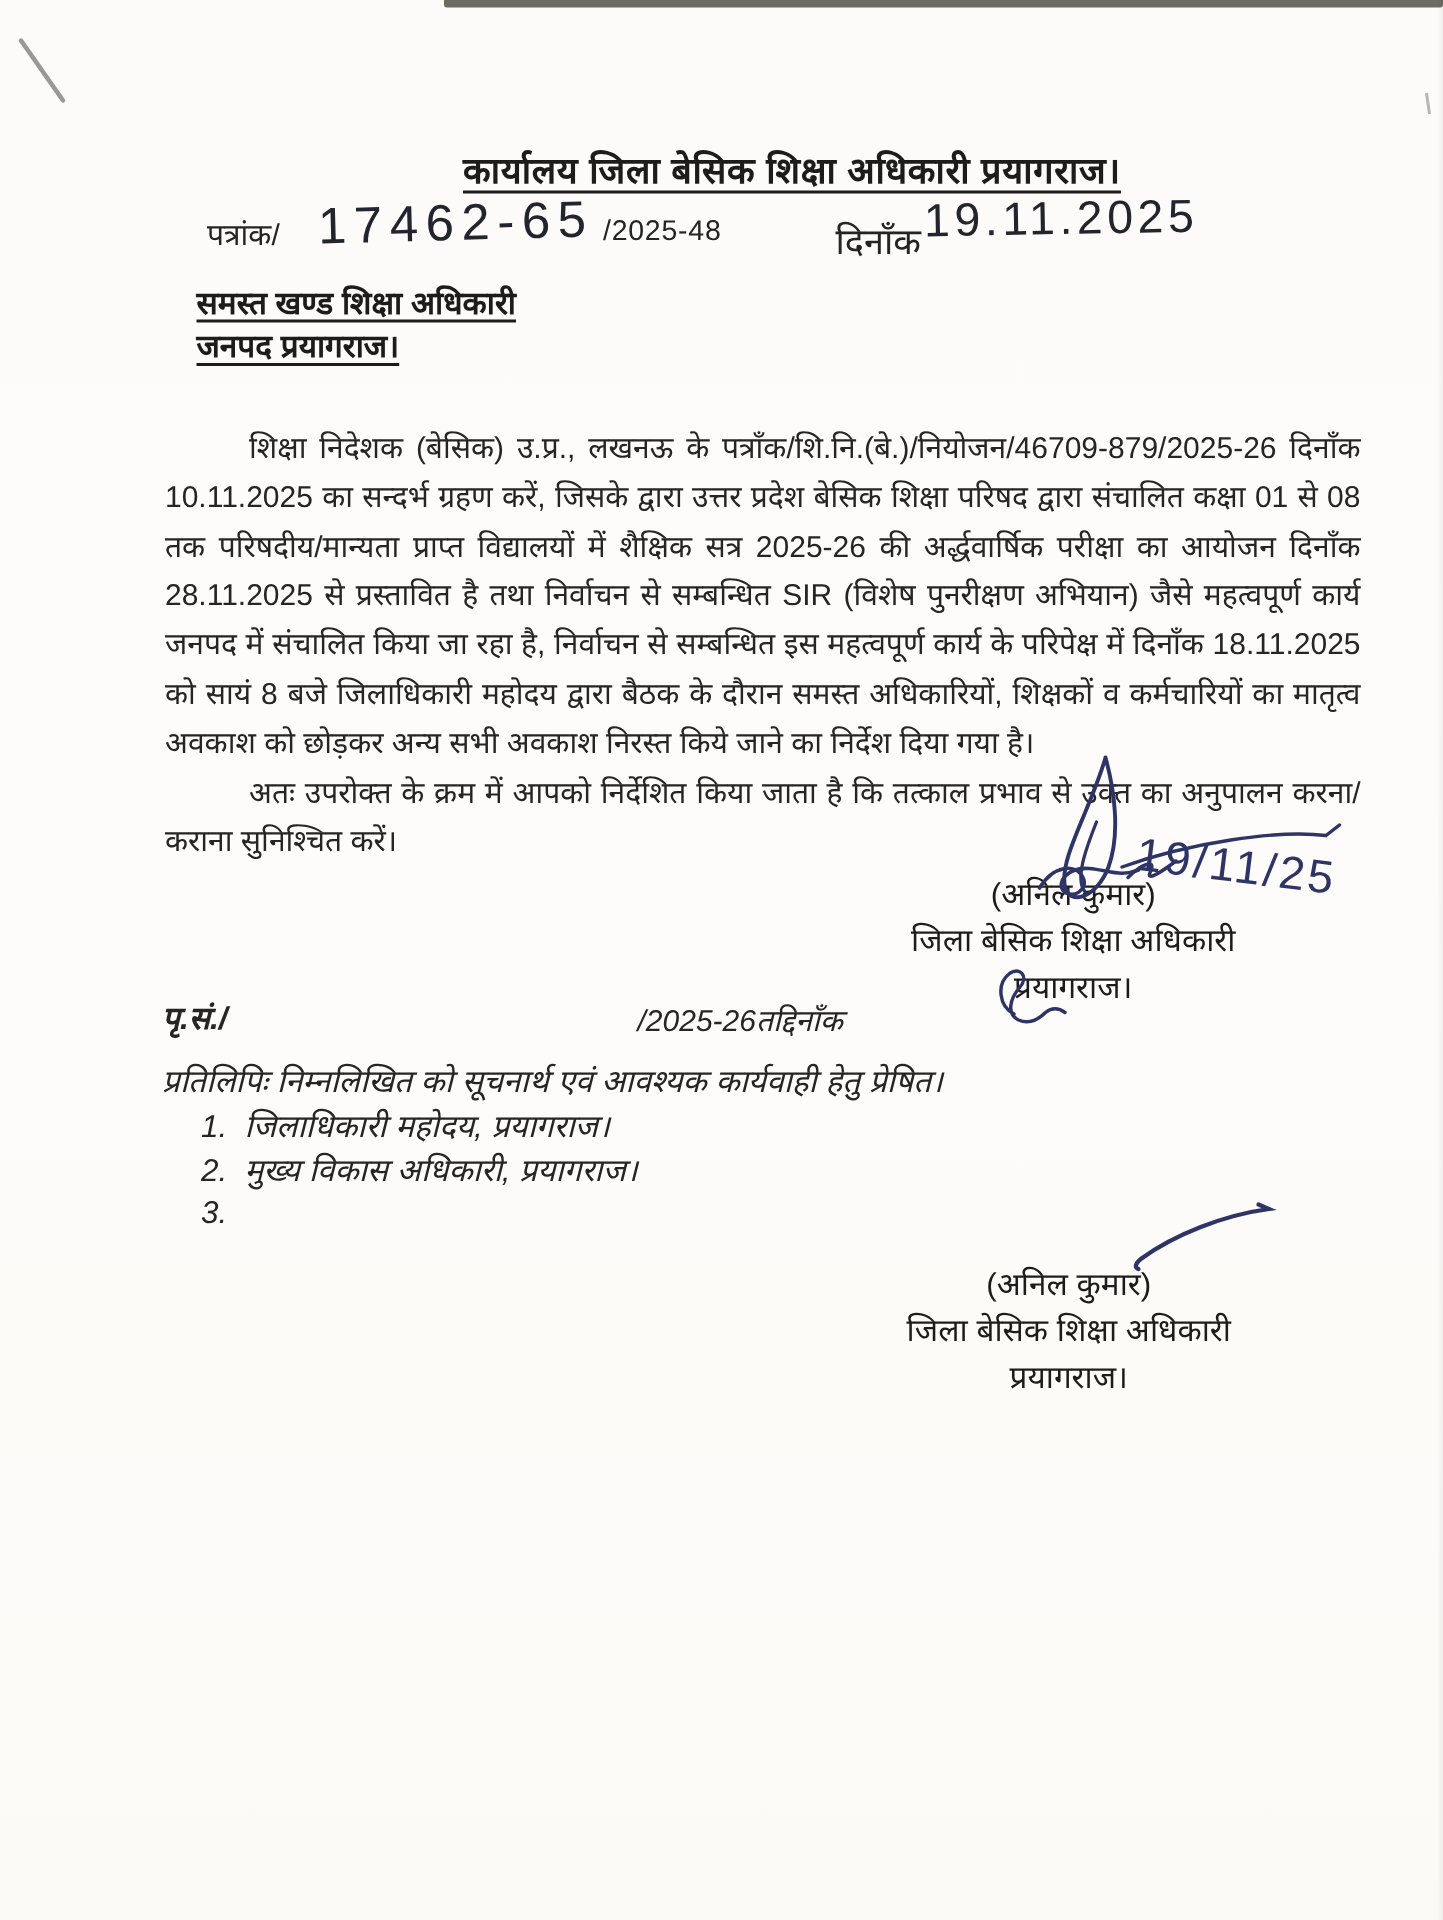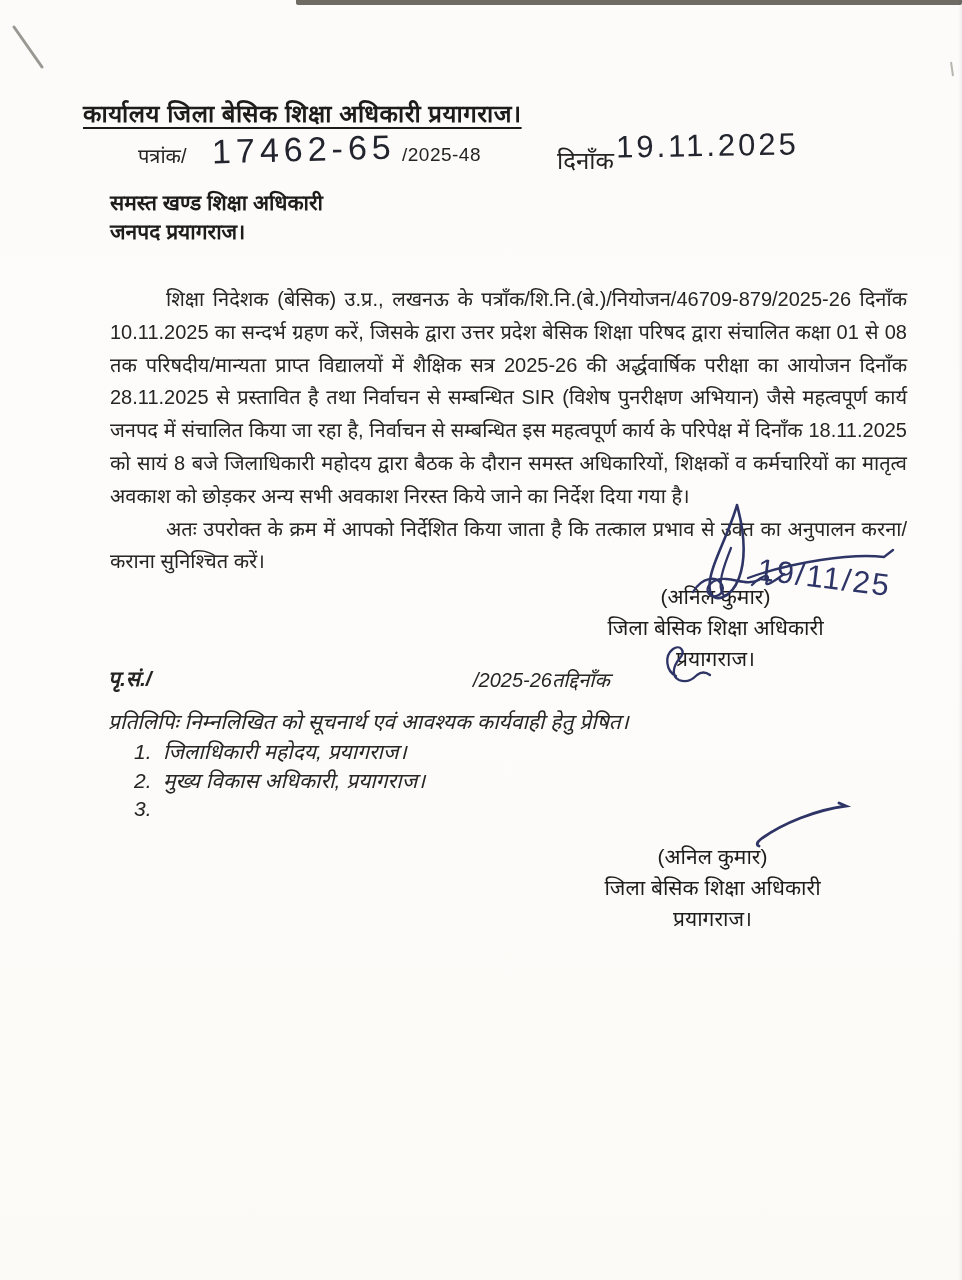--- a/index.html
+++ b/index.html
@@ -15,58 +15,58 @@
   }
   .scan-strip{
     position:absolute;top:0;left:296px;width:666px;height:5px;
     background:#55514b;opacity:.85;border-radius:0 0 2px 2px;
   }
   .edge-shade{
     position:absolute;top:0;right:0;width:4px;height:100%;
     background:linear-gradient(90deg,rgba(0,0,0,0),rgba(0,0,0,.05));
   }
   .title{
-    position:absolute;top:96px;left:83px;width:866px;
-    text-align:left;font-size:24px;font-weight:700;color:#1e1c1a;
+    position:absolute;top:96px;left:95px;width:866px;
+    text-align:center;font-size:24px;font-weight:700;color:#1e1c1a;
     text-decoration:underline;text-decoration-thickness:2px;text-underline-offset:5px;
     letter-spacing:.5px;
   }
   .ref-line{position:absolute;top:134px;left:110px;width:800px;height:52px;}
   .ref-line .lbl{position:absolute;left:0;top:8px;font-size:20px;margin-left:28px;}
   .ref-line .hand-number{
     position:absolute;left:102px;top:-4px;font-size:34px;letter-spacing:5px;
     color:#23252e;transform:rotate(-1.5deg);white-space:nowrap;
   }
   .ref-line .ref-suffix{position:absolute;left:292px;top:10px;font-size:19px;letter-spacing:.5px;}
   .ref-line .date-lbl{position:absolute;left:447px;top:9px;font-size:24px;}
   .ref-line .hand-date{
     position:absolute;left:506px;top:-6px;font-size:31px;letter-spacing:3px;
     color:#23252e;transform:rotate(-1deg);white-space:nowrap;
   }
   .addressee{position:absolute;top:188px;left:110px;font-size:21px;font-weight:700;color:#1e1c1a;line-height:29px;}
   .addressee div{
-    text-decoration-thickness:1.8px;text-underline-offset:4px;
+    text-decoration:underline;text-decoration-thickness:1.8px;text-underline-offset:4px;margin-left:21px;
   }
   .body-text{
     position:absolute;top:283px;left:110px;width:797px;
     font-size:20px;line-height:32.8px;text-align:justify;color:#272523;
   }
   .body-text p{margin:0;text-indent:56px;}
   .sign-block{position:absolute;text-align:center;color:#1e1c1a;}
   .sign-block .row{font-size:21px;line-height:31px;}
   .sign-1{top:581px;left:588px;width:255px;}
   .sign-2{top:841px;left:585px;width:255px;}
   .hand-date-2{
     position:absolute;top:560px;left:757px;font-size:31px;letter-spacing:2px;
     color:#2e3566;transform:rotate(7deg);white-space:nowrap;font-weight:500;
   }
   .endorsement{position:absolute;top:664px;left:108px;width:580px;font-size:21px;color:#272523;font-style:italic;}
   .endorsement .ref-row{position:relative;height:28px;}
   .endorsement .ref-row .pslbl{position:absolute;left:0;top:0;font-weight:600;}
-  .endorsement .ref-row .pssuf{position:absolute;left:317px;top:2px;font-size:20px;margin-left:48px;}
+  .endorsement .ref-row .pssuf{position:absolute;left:317px;top:2px;font-size:20px;}
   .endorsement .copy-row{margin-top:16px;line-height:28px;}
   .copy-list{margin-top:2px;}
   .copy-list .item{position:relative;padding-left:55px;line-height:28.5px;height:28.5px;}
   .copy-list .num{position:absolute;left:26px;}
   svg.strokes{position:absolute;top:0;left:0;pointer-events:none;}
 </style>
 </head>
 <body>
 
 <div class="page">

